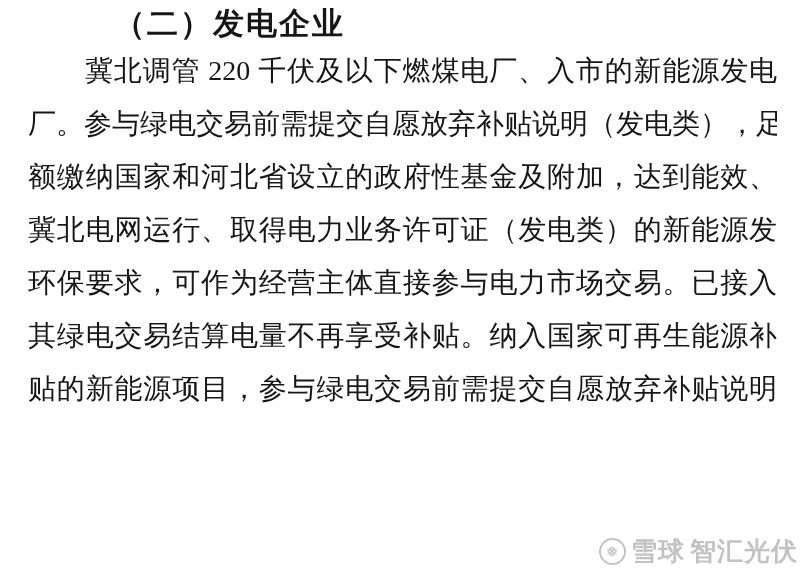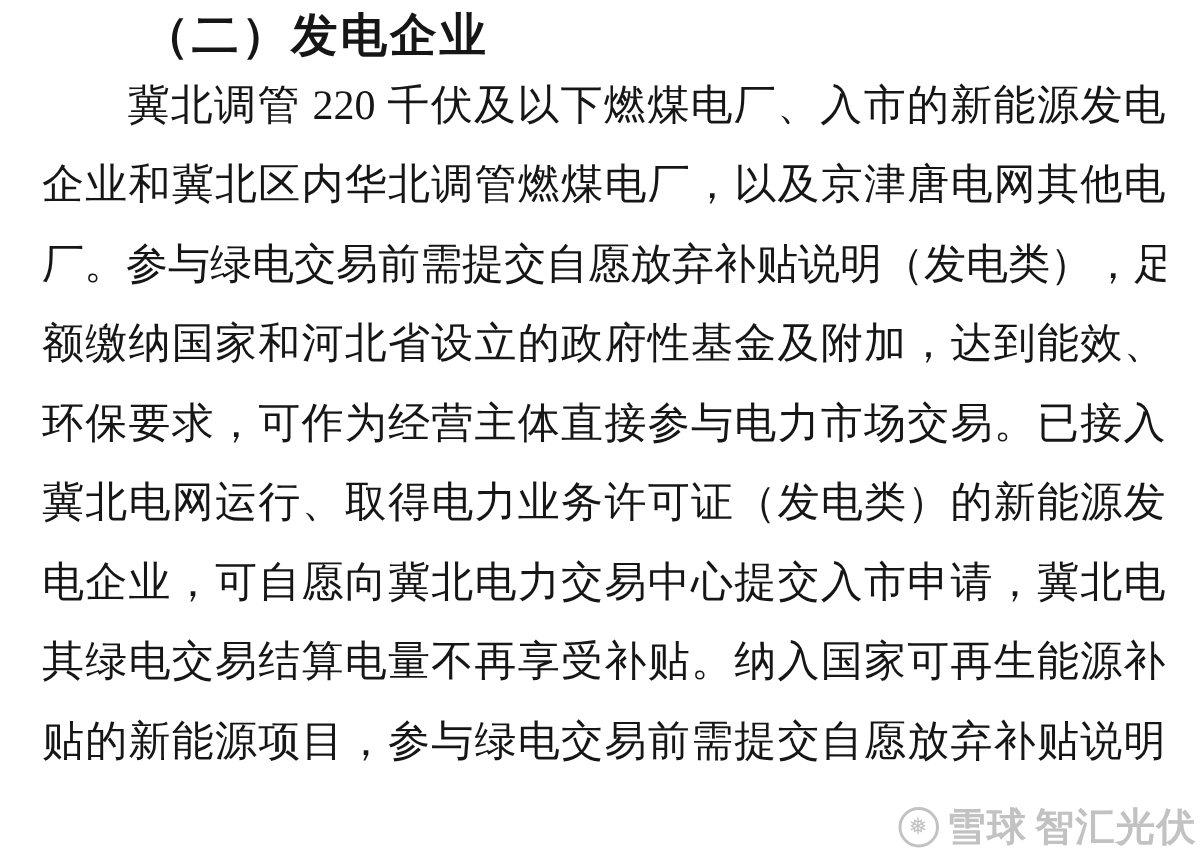--- a/index.html
+++ b/index.html
@@ -14,21 +14,21 @@
     width: 800px;
     height: 573px;
     background: #ffffff;
     color: #161616;
     padding: 3px 23px 0 28px;
   }
   .heading {
     font-size: 31px;
     font-weight: 600;
     line-height: 41px;
-    margin-left: 67px;
+    margin-left: 86px;
     letter-spacing: 2px;
     white-space: nowrap;
   }
   .para { width: 749px; }
   .line {
     font-size: 28px;
     height: 53px;
     line-height: 53px;
     width: 100%;
     text-align: justify;
@@ -70,26 +70,24 @@
 </style>
 </head>
 <body>
 
 <div class="page">
 
   <h2 class="heading">（二）发电企业</h2>
 
   <div class="para">
     <div class="line first-indent">冀北调管 220 千伏及以下燃煤电厂、入市的新能源发电</div>
-    <div class="line">企业和冀北区内华北调管燃煤电厂，以及京津唐电网其他电</div>
     <div class="line">厂。参与绿电交易前需提交自愿放弃补贴说明（发电类），足</div>
     <div class="line">额缴纳国家和河北省设立的政府性基金及附加，达到能效、</div>
+    <div class="line">冀北电网运行、取得电力业务许可证（发电类）的新能源发</div>
     <div class="line">环保要求，可作为经营主体直接参与电力市场交易。已接入</div>
-    <div class="line">冀北电网运行、取得电力业务许可证（发电类）的新能源发</div>
-    <div class="line">电企业，可自愿向冀北电力交易中心提交入市申请，冀北电</div>
     <div class="line">其绿电交易结算电量不再享受补贴。纳入国家可再生能源补</div>
     <div class="line">贴的新能源项目，参与绿电交易前需提交自愿放弃补贴说明</div>
   </div>
 
   <div class="watermark">
     <span class="wm-circle">
       <span>❅</span>
     </span>
     <span class="wm-brand">雪球</span>
     <span class="wm-user">智汇光伏</span>

